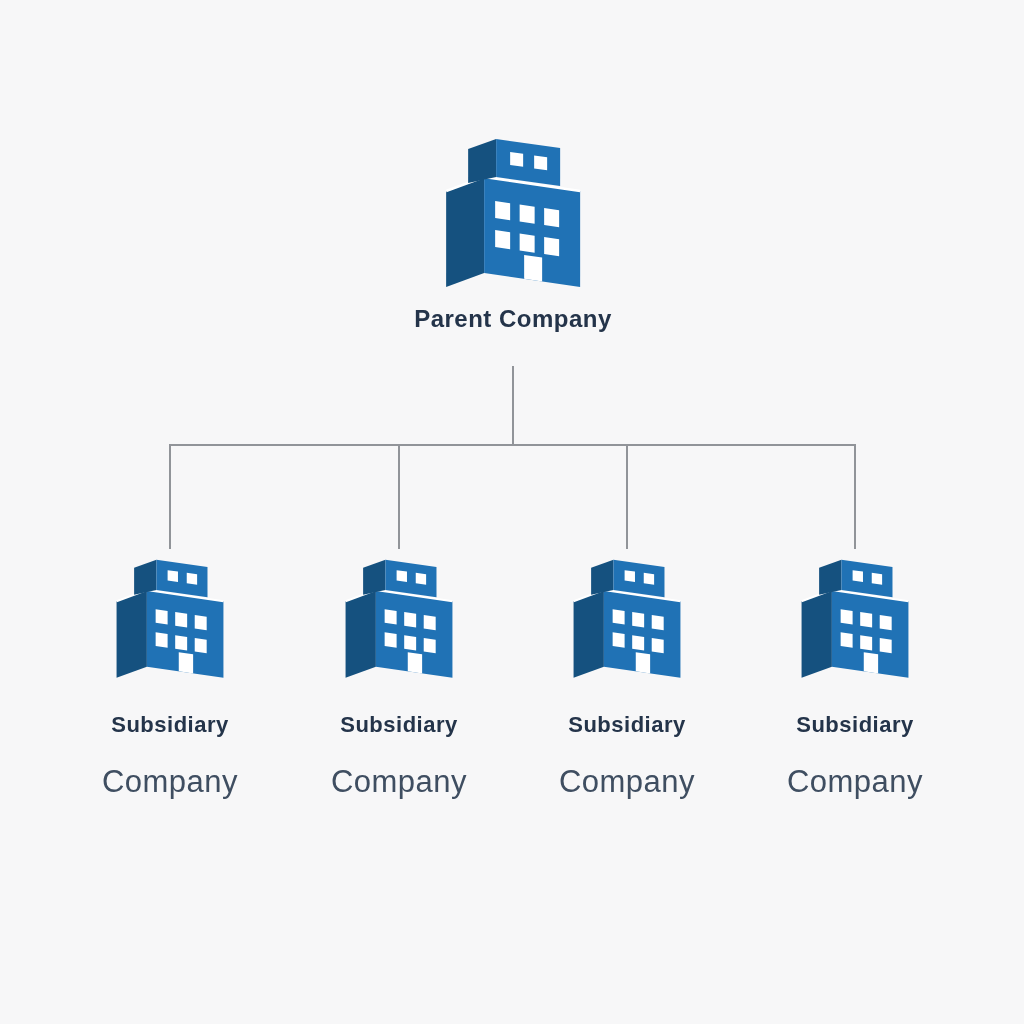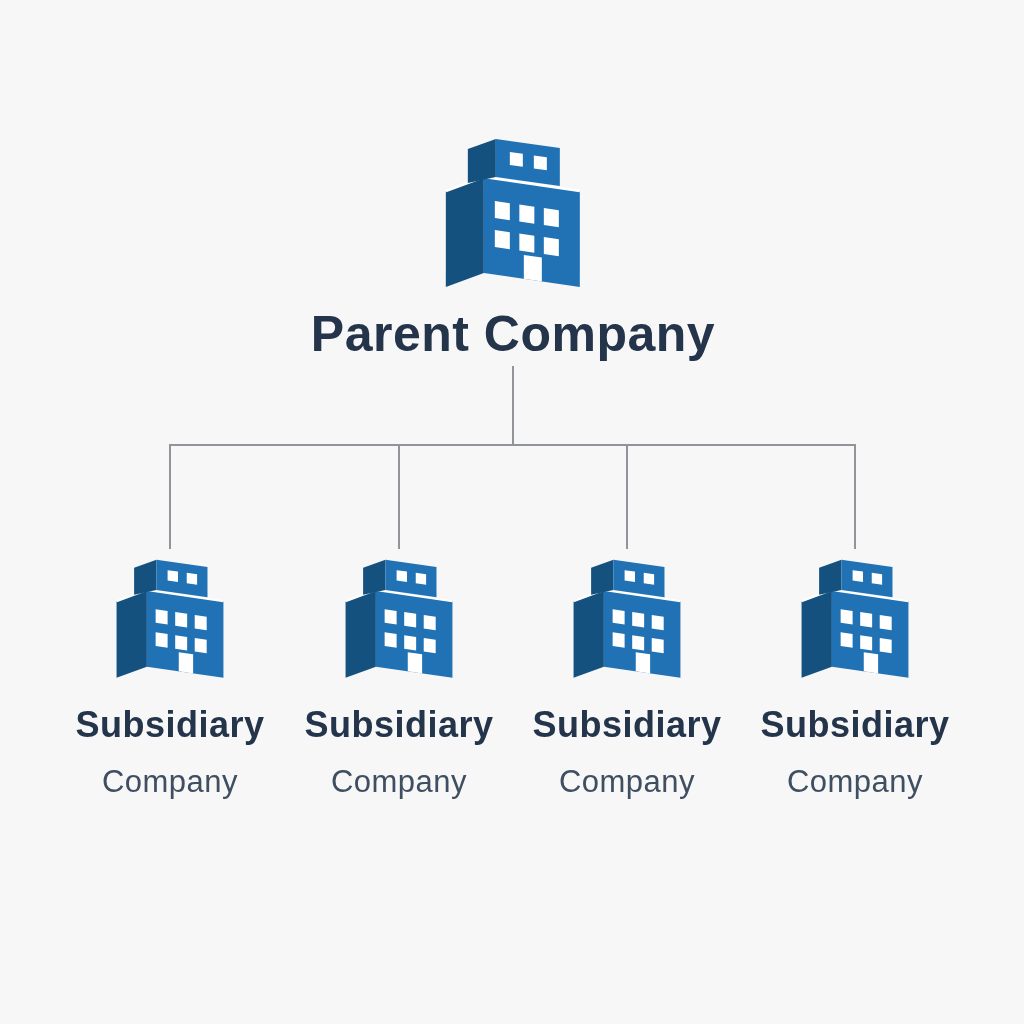--- a/index.html
+++ b/index.html
@@ -21,29 +21,29 @@
   }
   .node-parent { left: 513px; top: 133px; }
   .node-sub { top: 555px; width: 250px; }
   .node-sub-1 { left: 170px; }
   .node-sub-2 { left: 399px; }
   .node-sub-3 { left: 627px; }
   .node-sub-4 { left: 855px; }
 
   .parent-label {
     margin-top: 14px;
-    font-size: 50px;
+    font-size: 24px;
     font-weight: bold;
     color: var(--title-text, #24344a);
     letter-spacing: 0.5px;
     white-space: nowrap;
   }
   .sub-name {
     margin-top: 24px;
-    font-size: 36px;
+    font-size: 22px;
     font-weight: bold;
     line-height: 40px;
     color: var(--title-text, #24344a);
     letter-spacing: 0.5px;
   }
   .sub-subtitle {
     margin-top: 18px;
     font-size: 31px;
     font-weight: normal;
     line-height: 38px;

